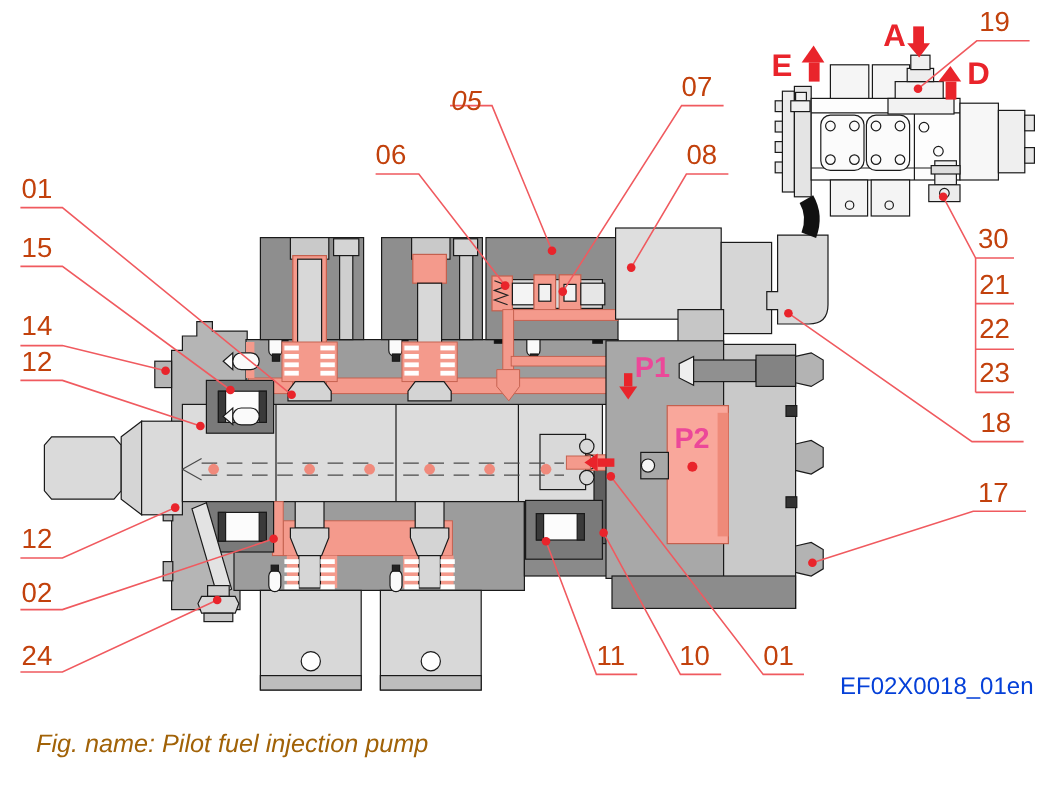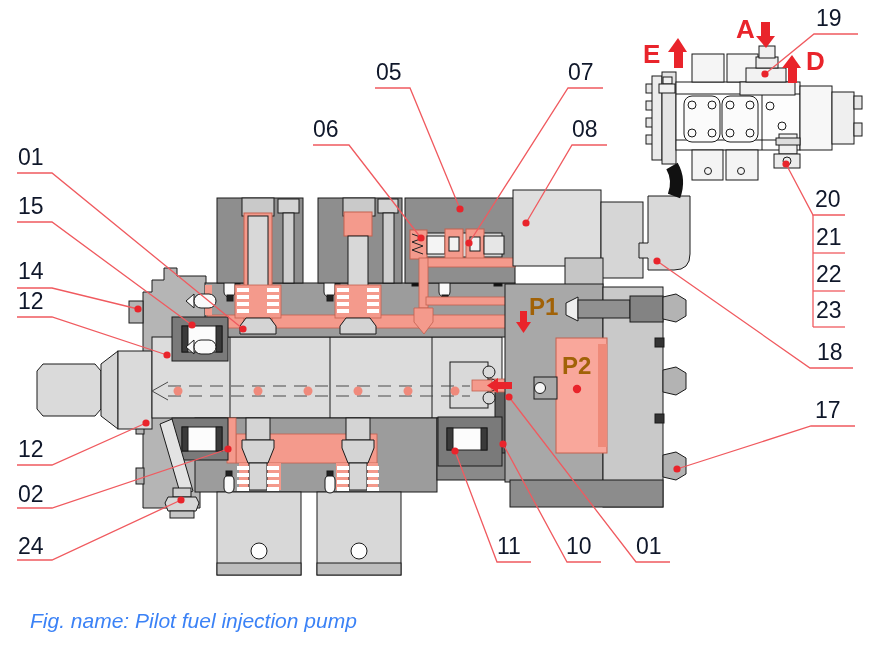--- a/index.html
+++ b/index.html
@@ -1,23 +1,23 @@
 <!DOCTYPE html>
 <html><head>
 <meta charset="utf-8">
 <style>
   html,body{margin:0;padding:0;background:#fff;}
   #stage{position:relative;width:878px;height:656px;background:#ffffff;overflow:hidden;
          font-family:"Liberation Sans",sans-serif;}
   #drawing{position:absolute;left:0;top:0;}
-  .callout{position:absolute;color:#0f172a;font-size:23px;line-height:1;white-space:nowrap;}
+  .callout{position:absolute;color:#c2410c;font-size:23px;line-height:1;white-space:nowrap;}
   .flowletter{position:absolute;color:#e9242b;font-size:26px;font-weight:bold;line-height:1;white-space:nowrap;}
-  .portlabel{position:absolute;color:#a16207;font-size:24px;font-weight:bold;line-height:1;white-space:nowrap;}
+  .portlabel{position:absolute;color:#ec4899;font-size:24px;font-weight:bold;line-height:1;white-space:nowrap;}
   .refcode{position:absolute;left:700px;top:562px;color:#0540d8;font-size:20px;line-height:1;}
-  .caption{position:absolute;left:30px;top:608px;color:#3b82f6;font-size:21px;font-style:italic;line-height:1.2;}
+  .caption{position:absolute;left:30px;top:608px;color:#a16207;font-size:21px;font-style:italic;line-height:1.2;}
 </style>
 </head>
 <body>
 
 <div id="stage">
 
   <svg id="drawing" width="878" height="656" viewBox="0 0 878 656">
     <g stroke="#1a1a1a" stroke-width="1">
 
       <g>
@@ -361,35 +361,36 @@
   </svg>
 
   <div id="callout-layer">
       <div class="callout" style="left: 18px; top: 146px;">01</div>
       <div class="callout" style="left: 18px; top: 195px;">15</div>
       <div class="callout" style="left: 18px; top: 260px;">14</div>
       <div class="callout" style="left: 18px; top: 290px;">12</div>
       <div class="callout" style="left: 18px; top: 438px;">12</div>
       <div class="callout" style="left: 18px; top: 483px;">02</div>
       <div class="callout" style="left: 18px; top: 535px; text-align: right;">24</div>
-      <div class="callout" style="left: 376px; top: 61px;">05</div>
+      <div class="callout" style="left: 376px; top: 73px; font-style: italic;">05</div>
       <div class="callout" style="left: 313px; top: 118px;">06</div>
       <div class="callout" style="left: 568px; top: 61px; text-align: center;">07</div>
       <div class="callout" style="left: 572px; top: 118px;">08</div>
       <div class="callout" style="left: 497px; top: 535px;">11</div>
       <div class="callout" style="left: 566px; top: 535px;">10</div>
       <div class="callout" style="left: 636px; top: 535px;">01</div>
       <div class="callout" style="left: 816px; top: 7px;">19</div>
-      <div class="callout" style="left: 815px; top: 188px;">20</div>
+      <div class="callout" style="left: 815px; top: 188px;">30</div>
       <div class="callout" style="left: 816px; top: 226px; text-align: center;">21</div>
       <div class="callout" style="left: 816px; top: 263px; text-align: right;">22</div>
       <div class="callout" style="left: 816px; top: 299px;">23</div>
       <div class="callout" style="left: 817px; top: 341px;">18</div>
       <div class="callout" style="left: 815px; top: 399px;">17</div>
       <div class="flowletter" style="left: 643px; top: 41px;">E</div>
       <div class="flowletter" style="left: 736px; top: 16px;">A</div>
       <div class="flowletter" style="left: 806px; top: 48px;">D</div>
       <div class="portlabel" style="left: 529px; top: 295px;">P1</div>
       <div class="portlabel" style="left: 562px; top: 354px;">P2</div>
     </div>
 
+  <div class="refcode">EF02X0018_01en</div>
   <div class="caption">Fig. name: Pilot fuel injection pump</div>
 </div>
 
 </body></html>

